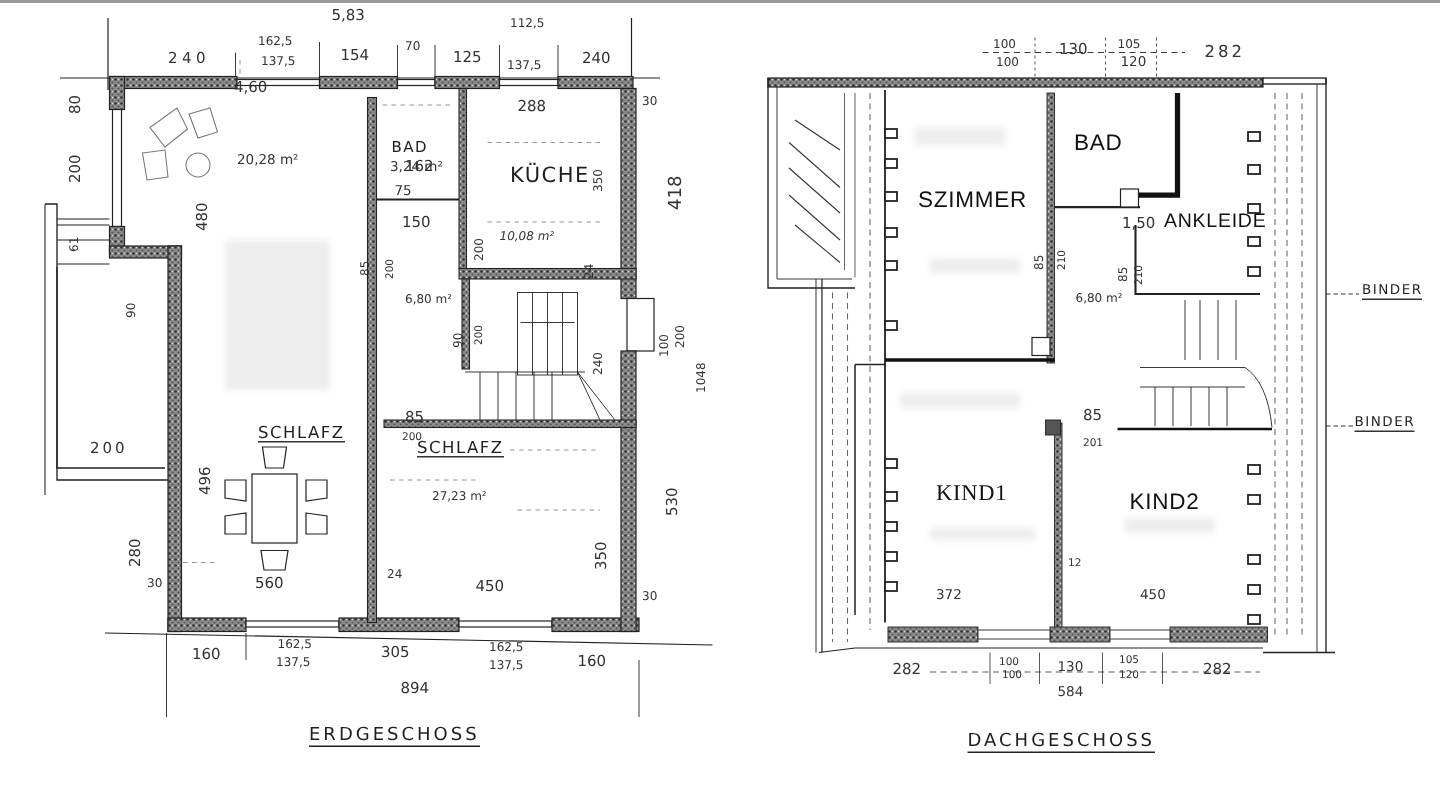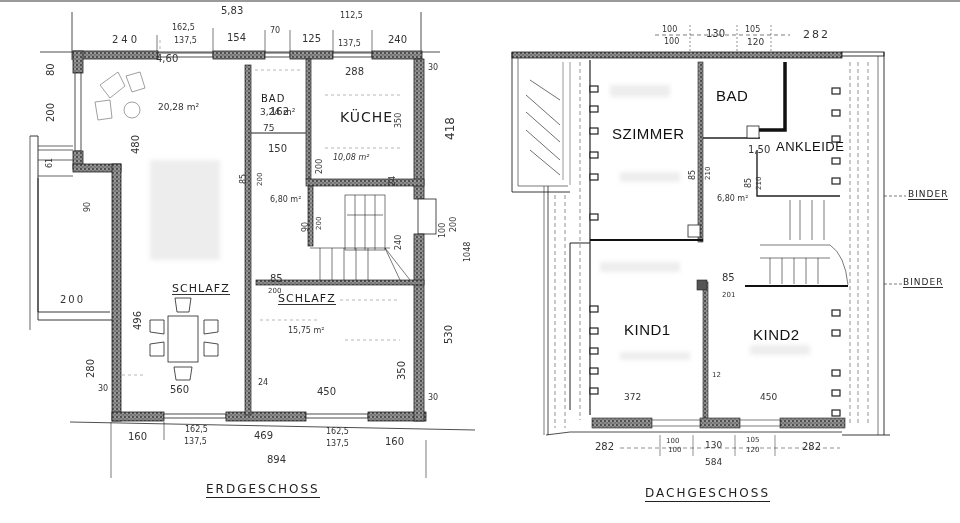--- a/index.html
+++ b/index.html
@@ -297,29 +297,29 @@
   <span class="lbl dim vert" style="left:316px;top:230px;font-size:7px;">200</span>
   <span class="lbl dim vert" style="left:395px;top:250px;font-size:8px;">240</span>
   <span class="lbl dim" style="left:270px;top:274px;">85</span>
   <span class="lbl dim" style="left:268px;top:288px;font-size:7px;">200</span>
 
   <span class="lbl room" style="left:172px;top:283px;border-bottom:1px solid #333;">SCHLAFZ</span>
   <span class="lbl dim vert" style="left:133px;top:330px;">496</span>
   <span class="lbl dim" style="left:170px;top:385px;">560</span>
 
   <span class="lbl room" style="left:278px;top:293px;border-bottom:1px solid #333;">SCHLAFZ</span>
-  <span class="lbl dim" style="left:288px;top:327px;font-size:8px;">15,75 m²</span>
+  <span class="lbl dim" style="left:288px;top:327px;font-size:8px;">27,23 m²</span>
   <span class="lbl dim vert" style="left:397px;top:380px;">350</span>
   <span class="lbl dim" style="left:317px;top:387px;">450</span>
   <span class="lbl dim" style="left:258px;top:379px;font-size:8px;">24</span>
 
   <span class="lbl dim" style="left:128px;top:432px;">160</span>
   <span class="lbl dim" style="left:185px;top:426px;font-size:8px;">162,5</span>
   <span class="lbl dim" style="left:184px;top:438px;font-size:8px;">137,5</span>
-  <span class="lbl dim" style="left:254px;top:431px;">469</span>
+  <span class="lbl dim" style="left:254px;top:431px;">305</span>
   <span class="lbl dim" style="left:326px;top:428px;font-size:8px;">162,5</span>
   <span class="lbl dim" style="left:326px;top:440px;font-size:8px;">137,5</span>
   <span class="lbl dim" style="left:385px;top:437px;">160</span>
   <span class="lbl dim" style="left:267px;top:455px;">894</span>
 
   <span class="lbl title" style="left:206px;top:483px;">ERDGESCHOSS</span>
 </div>
 
 <div>
   <span class="lbl dim" style="left:662px;top:26px;font-size:8px;">100</span>
@@ -336,21 +336,21 @@
   <span class="lbl dim vert" style="left:756px;top:190px;font-size:7px;">210</span>
 
   <span class="lbl dim" style="left:748px;top:145px;">1,50</span>
   <span class="lbl dim" style="left:717px;top:195px;font-size:8px;">6,80 m²</span>
   <span class="lbl dim vert" style="left:689px;top:180px;font-size:8px;">85</span>
   <span class="lbl dim vert" style="left:705px;top:180px;font-size:7px;">210</span>
 
   <span class="lbl dim" style="left:722px;top:273px;">85</span>
   <span class="lbl dim" style="left:722px;top:292px;font-size:7px;">201</span>
 
-  <span class="lbl room-big" style="left:624px;top:322px;">KIND1</span>
+  <span class="lbl room-big" style="left:624px;top:322px;font-family:Liberation Serif, serif;">KIND1</span>
   <span class="lbl dim" style="left:624px;top:393px;font-size:9px;">372</span>
   <span class="lbl room-big" style="left:753px;top:327px;">KIND2</span>
   <span class="lbl dim" style="left:760px;top:393px;font-size:9px;">450</span>
   <span class="lbl dim" style="left:712px;top:372px;font-size:7px;">12</span>
 
   <span class="lbl dim" style="left:595px;top:442px;">282</span>
   <span class="lbl dim" style="left:666px;top:438px;font-size:7px;">100</span>
   <span class="lbl dim" style="left:668px;top:447px;font-size:7px;">100</span>
   <span class="lbl dim" style="left:705px;top:441px;font-size:9px;">130</span>
   <span class="lbl dim" style="left:746px;top:437px;font-size:7px;">105</span>

